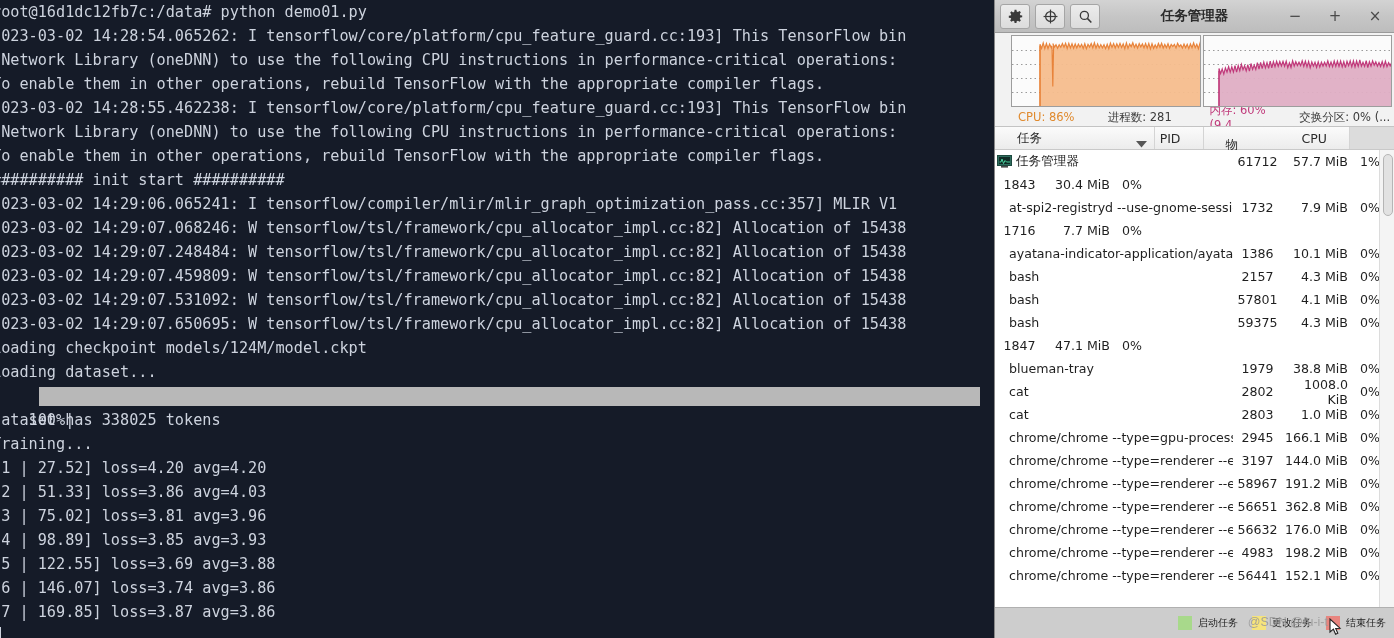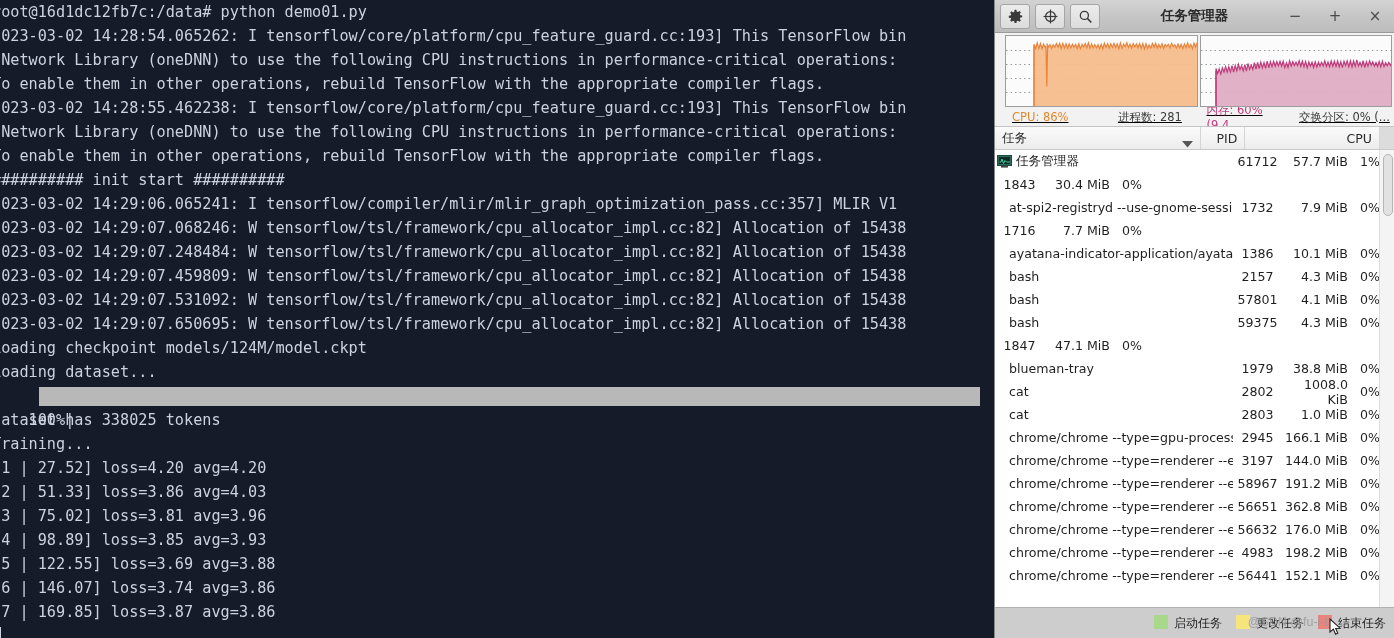--- a/index.html
+++ b/index.html
@@ -80,39 +80,38 @@
   .winctl span {
     font-size:15px; color:#4a4a4a; cursor:pointer; line-height:1;
     width:14px; text-align:center;
   }
 
   
   #graphs {
     flex:0 0 92px;
     display:flex;
     background:#f2f2f2;
-    padding:1px 1px 0 9px;
-    text-decoration:underline;
+    padding:1px 1px 0 15px;
   }
   .graphcol { width:50%; display:flex; flex-direction:column; }
   .graphbox {
     position:relative; height:72px;
     background:#fbfbfb;
     border:1px solid #9d9d9d;
     overflow:hidden;
     margin:1px;
   }
   .graphbox svg { position:absolute; left:0; top:0; }
   .statusrow {
     display:flex; height:18px; align-items:center;
     font-size:11.5px; padding:0 2px;
   }
   .statusrow > div { width:50%; }
   .st-left { padding-left:6px; }
-  .st-right { padding-left:2px;text-align:center; }
+  .st-right { padding-left:2px; }
   .c-cpu { color:#e08a2e; }
   .c-proc { color:#3a3a3a; }
   .c-mem { color:#c0397a; }
   .c-swap { color:#3a3a3a; }
 
   
   #tablewrap {
     flex:1 1 auto;
     display:flex; flex-direction:column;
     background:#ffffff;
@@ -122,21 +121,21 @@
   }
   #thead {
     display:flex; height:23px; flex:0 0 23px;
     background:linear-gradient(to bottom,#fbfbfb,#ececec);
     border-bottom:1px solid #c9c9c9;
     font-size:12.5px; color:#2c2c2c;
   }
   #thead .th {
     display:flex; align-items:center;
     border-right:1px solid #d4d4d4;
-    padding:0 7px;
+    padding:0 22px;
     position:relative;
   }
   .th-task { width:238px; }
   .th-pid  { width:49px; justify-content:flex-end; }
   .th-mem  { width:66px; justify-content:flex-end;margin-top:44px; }
   .th-cpu  { width:32px; justify-content:flex-end;margin-left:44px; }
   .th-pad  { flex:1; border-right:none !important; background:#dcdcdc; }
   .sortarrow { position:absolute; right:7px; top:9px; }
 
   #tbody {
@@ -170,22 +169,22 @@
   
   #bottombar {
     flex:0 0 31px; height:31px;
     background:#cdcdcd;
     border-top:1px solid #b0b0b0;
     display:flex; align-items:center; justify-content:flex-end;
     padding-right:8px; gap:14px;
     position:relative;
   }
   .actbtn {
-    display:flex; align-items:flex-start; gap:6px;
-    font-size:12px; color:#1d1d1d; cursor:pointer;
+    display:flex; align-items:center; gap:6px;
+    font-size:10px; color:#1d1d1d; cursor:pointer;
   }
   .swatch { width:14px; height:14px; display:block; }
   .sw-start { background:#a8d98b; }
   .sw-change { background:#f6e47c; }
   .sw-end { background:#e8857f; }
 
   #watermark {
     position:absolute; right:66px; top:7px;
     font-size:12.5px; color:#9a9a9a; opacity:.85;
     pointer-events:none; font-family:"Liberation Sans",sans-serif;

